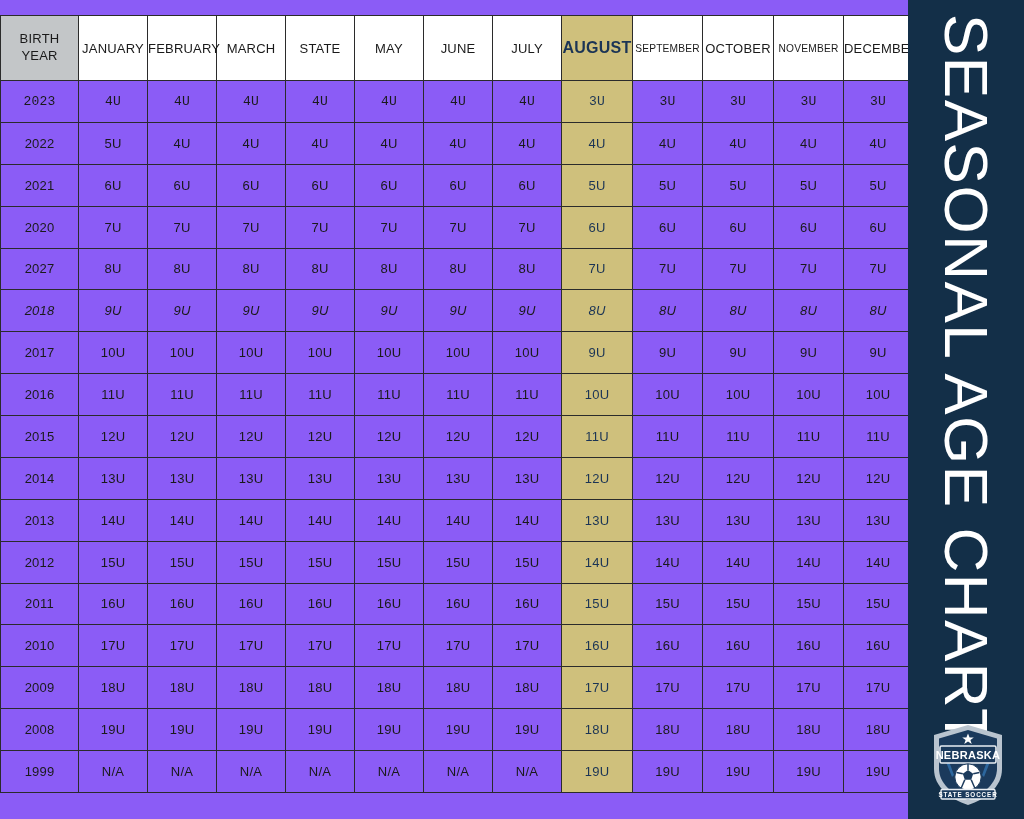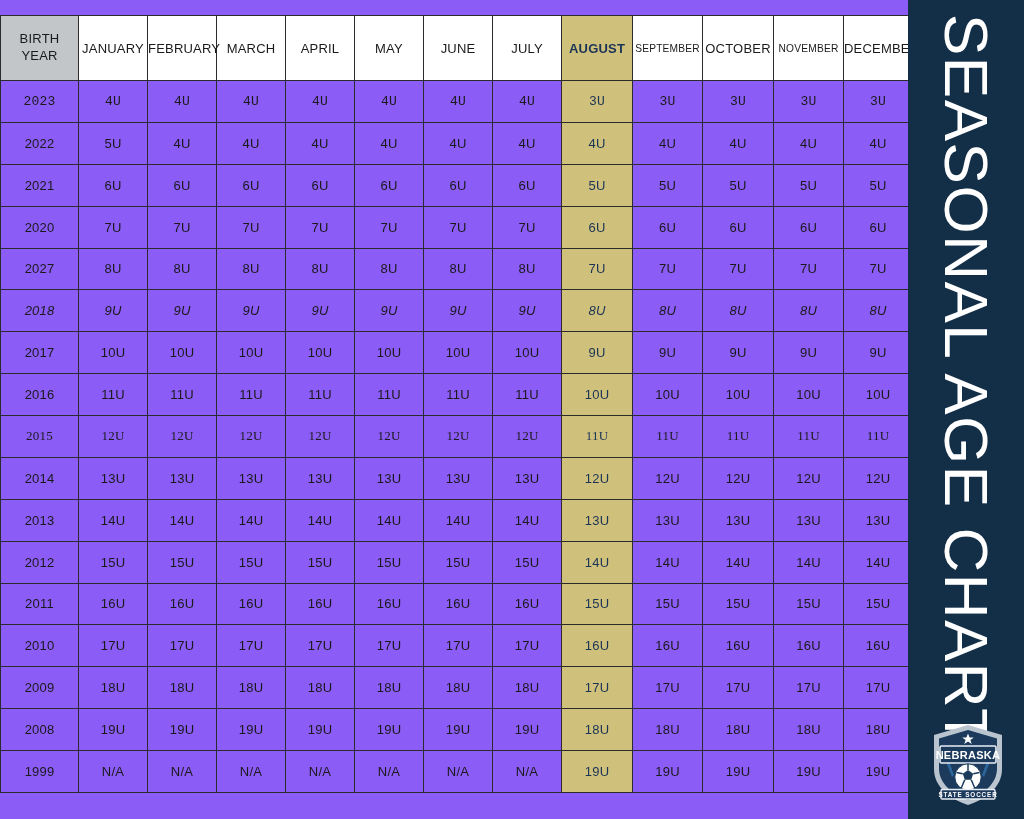--- a/index.html
+++ b/index.html
@@ -69,21 +69,21 @@
     font-size: 12.5px;
     font-weight: normal;
     color: #1a1a1a;
     white-space: nowrap;
   }
   th.month-head.tight { font-size: 10.2px; }
   th.month-head.aug {
     background: #cfc07c;
     color: #1b3455;
     font-weight: bold;
-    font-size: 13px;
+    font-size: 16px;
   }
   tr.head-row { height: 65px; }
 
   td.year-cell {
     font-weight: bold;
     font-size: 14px;
     color: #111;
   }
   td.aug-cell {
     background: #cfc07c;
@@ -160,21 +160,21 @@
       </colgroup>
       <thead>
         <tr class="head-row">
           <th class="year-head" style="background: rgb(195, 198, 200);">
             <div>BIRTH</div>
             <div>YEAR</div>
           </th>
           <th class="month-head">JANUARY</th>
           <th class="month-head">FEBRUARY</th>
           <th class="month-head">MARCH</th>
-          <th class="month-head">APRIL</th>
+          <th class="month-head">STATE</th>
           <th class="month-head">MAY</th>
           <th class="month-head">JUNE</th>
           <th class="month-head">JULY</th>
           <th class="month-head aug" style="background: rgb(207, 192, 124); color: rgb(27, 52, 85);">AUGUST</th>
           <th class="month-head tight">SEPTEMBER</th>
           <th class="month-head">OCTOBER</th>
           <th class="month-head tight">NOVEMBER</th>
           <th class="month-head">DECEMBER</th>
         </tr>
       </thead>
@@ -292,21 +292,21 @@
             <td>11U</td>
             <td>11U</td>
             <td>11U</td>
             <td>11U</td>
             <td class="aug-cell" style="background: rgb(207, 192, 124); color: rgb(27, 52, 85);">10U</td>
             <td>10U</td>
             <td>10U</td>
             <td>10U</td>
             <td>10U</td>
           </tr>
-          <tr style="height: 41.88px; font-family: Liberation Serif, serif;">
+          <tr style="height: 41.88px;">
             <td class="year-cell">2015</td>
             <td>12U</td>
             <td>12U</td>
             <td>12U</td>
             <td>12U</td>
             <td>12U</td>
             <td>12U</td>
             <td>12U</td>
             <td class="aug-cell" style="background: rgb(207, 192, 124); color: rgb(27, 52, 85);">11U</td>
             <td>11U</td>

